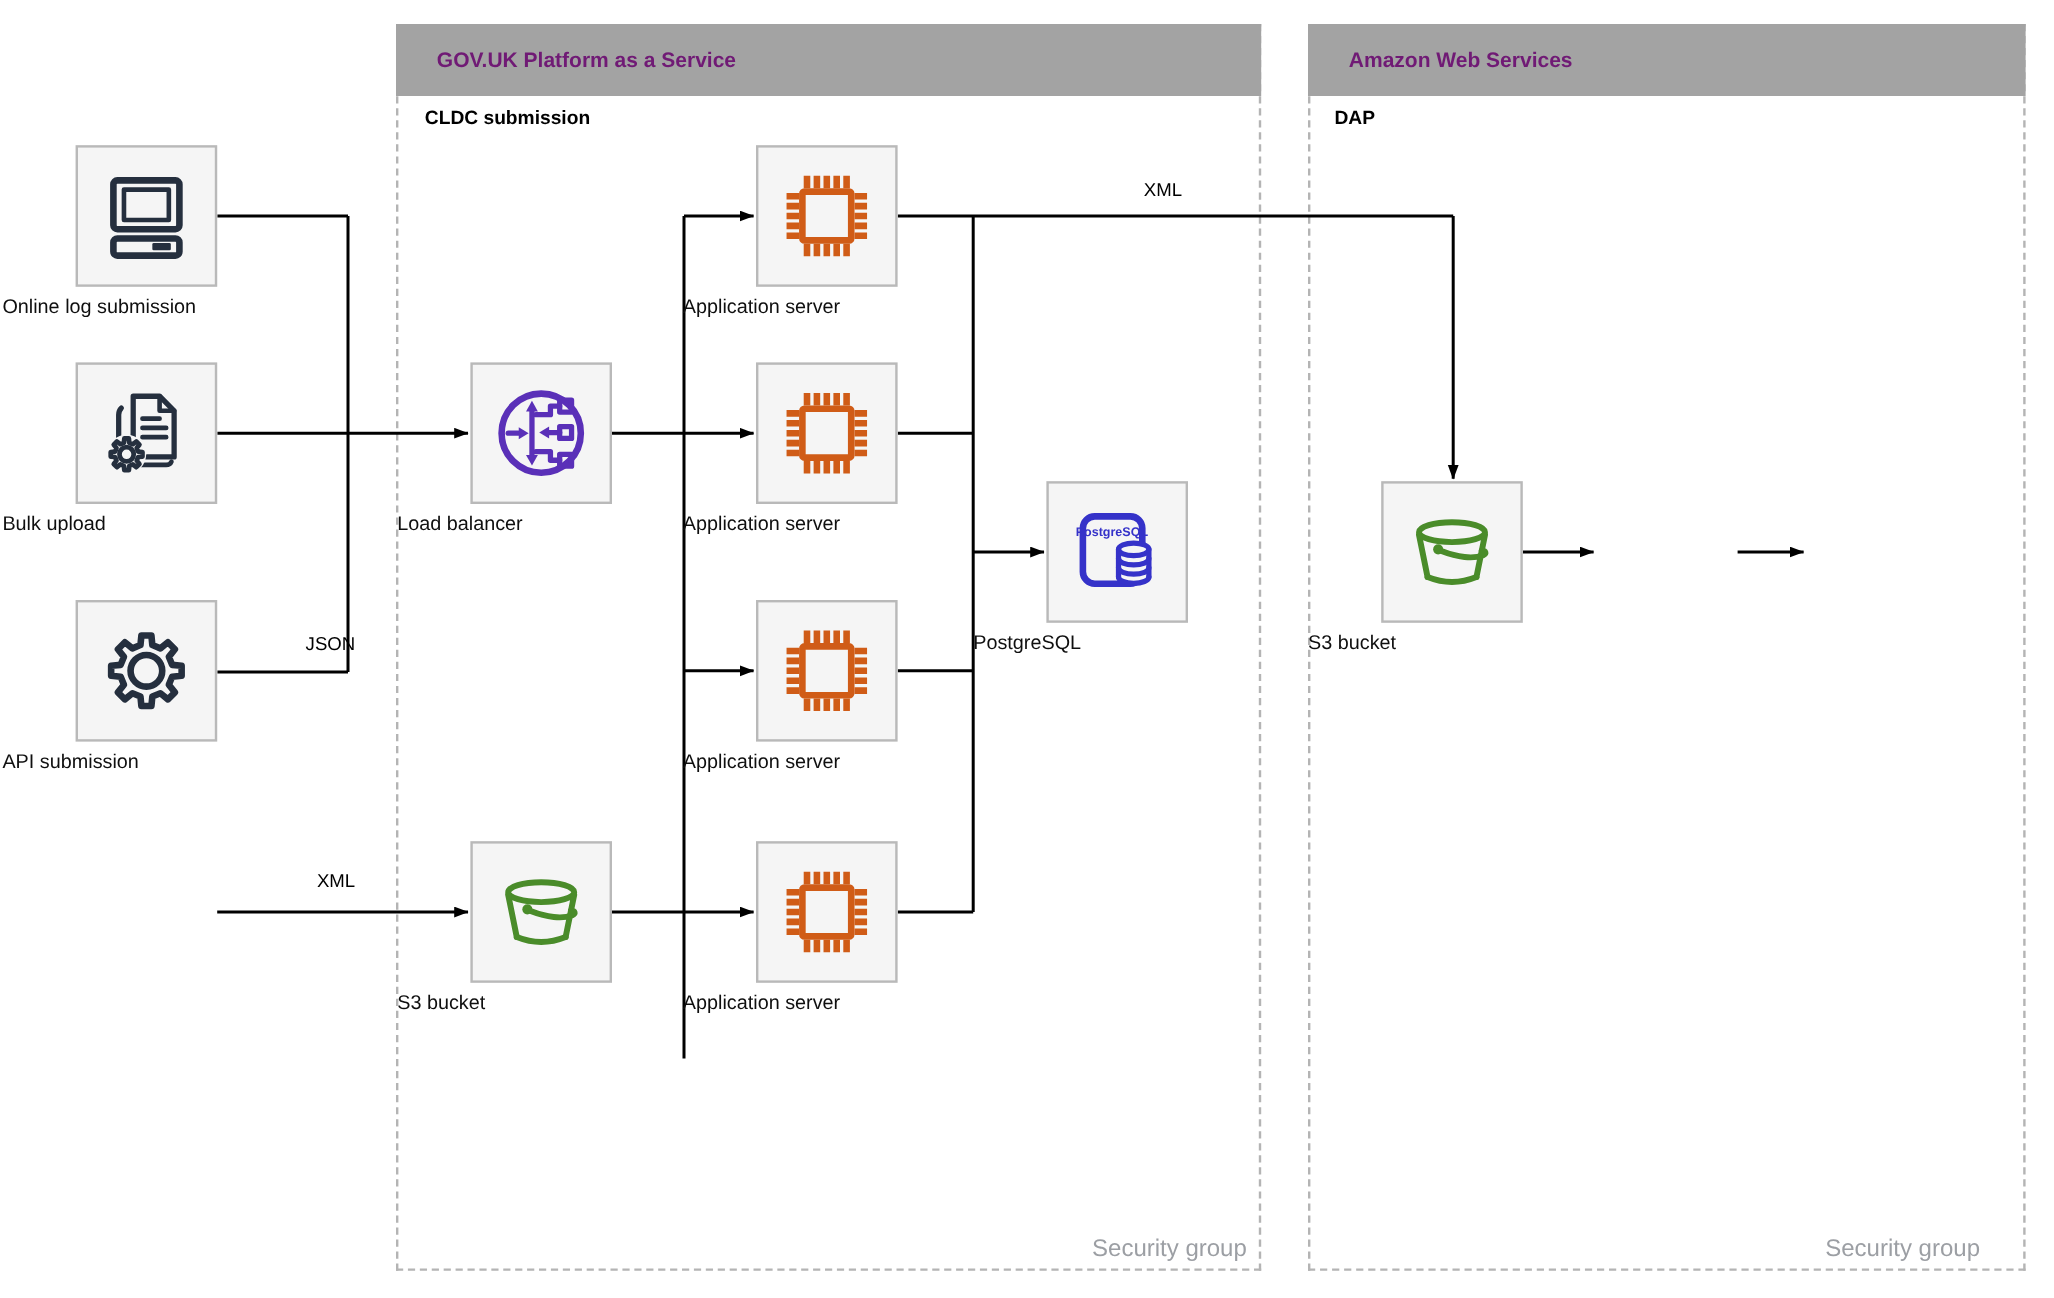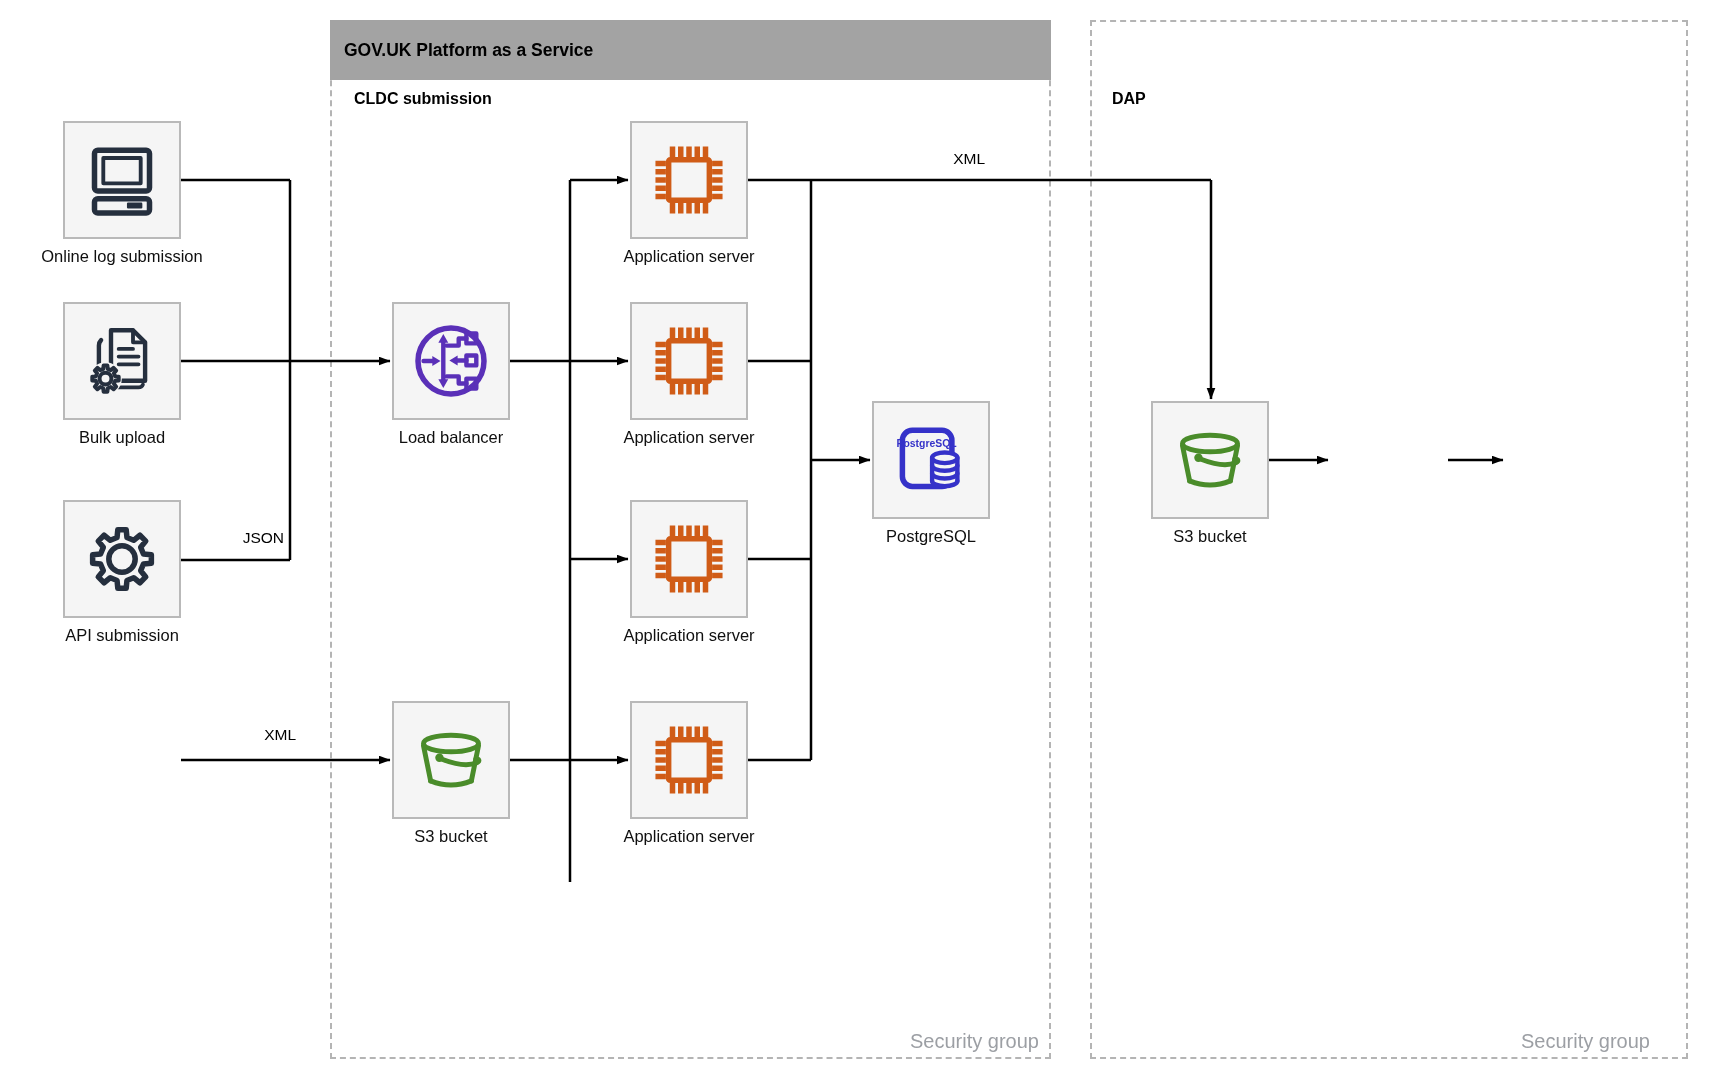--- a/index.html
+++ b/index.html
@@ -4,34 +4,34 @@
 <style>
   html,body{margin:0;padding:0;background:#ffffff;}
   #canvas{
     position:relative;width:1712px;height:1082px;background:#fff;overflow:hidden;
     font-family:"Liberation Sans","DejaVu Sans",sans-serif;color:#0f0f0f;
   }
   
   .group{position:absolute;border:2px dashed var(--box-dash,#b4b4b4);box-sizing:border-box;}
   .group-header{
     position:absolute;top:-2px;left:-2px;right:-2px;height:60px;
-    background:var(--header-gray,#a3a3a3);color:#000000;
-    font-size:17.5px;font-weight:bold;line-height:60px;padding-left:14px;
+    background:var(--header-gray,#a3a3a3);color:#701a75;
+    font-size:17.5px;font-weight:bold;line-height:60px;padding-left:34px;
   }
   .group-sublabel{position:absolute;top:68px;left:22px;font-size:16px;font-weight:bold;color:#000;}
   .group-footer{position:absolute;bottom:4px;font-size:20px;color:var(--muted,#9c9fa4);}
   
   .node{position:absolute;width:118px;}
   .nodebox{
     width:118px;height:118px;box-sizing:border-box;
     background:var(--box-fill,#f5f5f5);border:2px solid var(--box-border,#b9b9b9);
     display:flex;align-items:center;justify-content:center;
   }
   .nodelabel{
-    position:absolute;top:126px;left:-61px;width:240px;text-align:center;
+    position:absolute;top:126px;left:-61px;width:240px;text-align:left;
     font-size:16.5px;color:#0f0f0f;white-space:nowrap;
   }
   .icsvg{width:88px;height:88px;display:block;}
   .ic{fill:none;stroke-linecap:round;stroke-linejoin:round;}
   
   #edge-layer{position:absolute;left:0;top:0;z-index:3;pointer-events:none;}
   .edge{stroke:var(--line,#000);stroke-width:2.5;fill:none;}
   .edge-label{
     position:absolute;width:110px;text-align:right;font-size:15.5px;color:#000;z-index:4;
   }
@@ -69,20 +69,23 @@
 
   <div class="group" style="left:330px;top:20px;width:721px;height:1039px;">
     <div class="group-header">
       <span>GOV.UK Platform as a Service</span>
     </div>
     <div class="group-sublabel">CLDC submission</div>
     <div class="group-footer" style="right:10px;">Security group</div>
   </div>
 
   <div class="group" style="left:1090px;top:20px;width:598px;height:1039px;">
+    <div class="group-header">
+      <span>Amazon Web Services</span>
+    </div>
     <div class="group-sublabel" style="left:20px;">DAP</div>
     <div class="group-footer" style="right:36px;">Security group</div>
   </div>
 
   <svg id="edge-layer" width="1712" height="1082">
     <defs>
       <marker id="arr" markerUnits="userSpaceOnUse" markerWidth="13" markerHeight="10" refX="11.5" refY="4.5" orient="auto">
         <path d="M0 0 L12 4.5 L0 9 Z" fill="#000"></path>
       </marker>
     </defs>
@@ -101,21 +104,21 @@
     <path class="edge" d="M1211 180 V399" marker-end="url(#arr)"></path>
     <path class="edge" d="M748 361 H811"></path>
     <path class="edge" d="M748 559 H811"></path>
     <path class="edge" d="M748 760 H811"></path>
     <path class="edge" d="M811 180 V760"></path>
     <path class="edge" d="M811 460 H870" marker-end="url(#arr)"></path>
     <path class="edge" d="M1269 460 H1328" marker-end="url(#arr)"></path>
     <path class="edge" d="M1448 460 H1503" marker-end="url(#arr)"></path>
   </svg>
 
-  <div class="edge-label" style="left:174px;top:529px;">JSON</div>
+  <div class="edge-label" style="left:186px;top:529px;">JSON</div>
   <div class="edge-label" style="left:186px;top:726px;">XML</div>
   <div class="edge-label" style="left:875px;top:150px;">XML</div>
 
   <div class="node z-nodes" style="left:63px;top:121px;">
     <div class="nodebox">
       <svg class="icsvg" viewBox="0 0 80 80" style="color:var(--navy,#252f3e)">
         <g class="ic" stroke="currentColor">
           <rect x="15" y="13" width="50" height="37" rx="3" stroke-width="5"></rect>
           <rect x="23" y="20" width="34" height="23" stroke-width="3.5"></rect>
           <rect x="15" y="57" width="50" height="13" rx="3" stroke-width="5"></rect>

